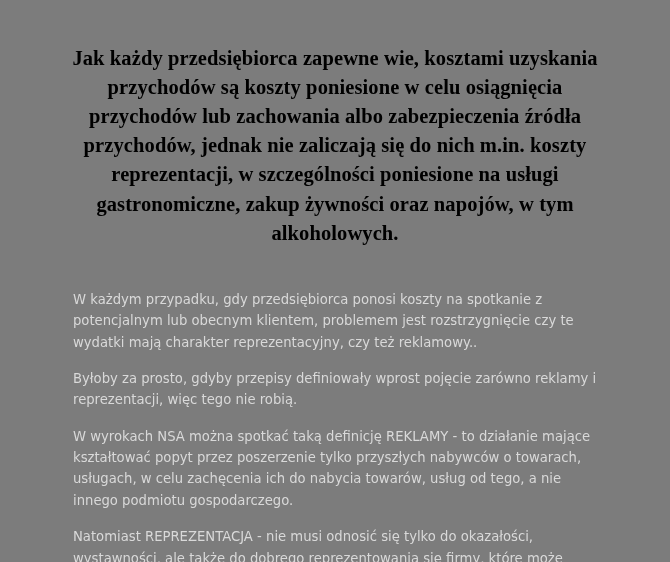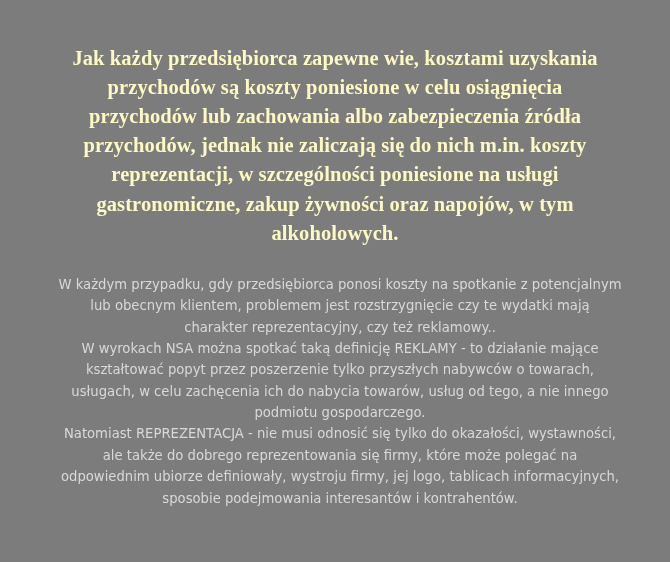--- a/index.html
+++ b/index.html
@@ -21,43 +21,43 @@
     padding: 0;
   }
   .heading {
     margin: 0;
     padding: 44px 52px 0 52px;
     text-align: center;
     font-family: "Liberation Serif", serif;
     font-weight: bold;
     font-size: 20.5px;
     line-height: 1.42;
-    color: #fef9c3;
+    color: #000000;
     letter-spacing: 0.1px;
   }
   .body-block {
     margin: 0;
     padding: 26px 48px 0 58px;
     font-family: "DejaVu Sans", sans-serif;
     font-size: 13.2px;
     line-height: 1.62;
     color: #d9d9d9;
     text-align: left;
   }
   .para {
-    margin: 0;
-    text-align: center;
+    margin: 15px;
   }
 </style>
 </head>
 <body>
 
 <div class="page">
 
   <h1 class="heading">Jak każdy przedsiębiorca zapewne wie, kosztami uzyskania przychodów są koszty poniesione w celu osiągnięcia przychodów lub zachowania albo zabezpieczenia źródła przychodów, jednak nie zaliczają się do nich m.in. koszty reprezentacji, w szczególności poniesione na usługi gastronomiczne, zakup żywności oraz napojów, w tym alkoholowych.</h1>
 
   <div class="body-block">
     <p class="para">W każdym przypadku, gdy przedsiębiorca ponosi koszty na spotkanie z potencjalnym lub obecnym klientem, problemem jest rozstrzygnięcie czy te wydatki mają charakter reprezentacyjny, czy też reklamowy..</p>
+    <p class="para">Byłoby za prosto, gdyby przepisy definiowały wprost pojęcie zarówno reklamy i reprezentacji, więc tego nie robią.</p>
     <p class="para">W wyrokach NSA można spotkać taką definicję REKLAMY - to działanie mające kształtować popyt przez poszerzenie tylko przyszłych nabywców o towarach, usługach, w celu zachęcenia ich do nabycia towarów, usług od tego, a nie innego podmiotu gospodarczego.</p>
     <p class="para">Natomiast REPREZENTACJA - nie musi odnosić się tylko do okazałości, wystawności, ale także do dobrego reprezentowania się firmy, które może polegać na odpowiednim ubiorze definiowały, wystroju firmy, jej logo, tablicach informacyjnych, sposobie podejmowania interesantów i kontrahentów.</p>
   </div>
 
 </div>
 
 </body></html>

